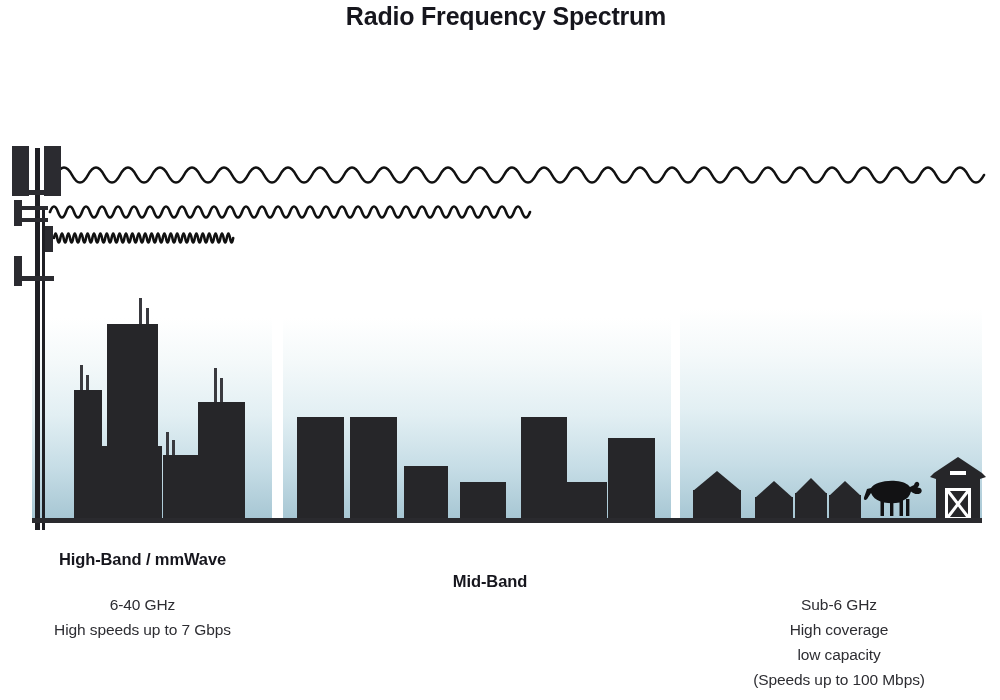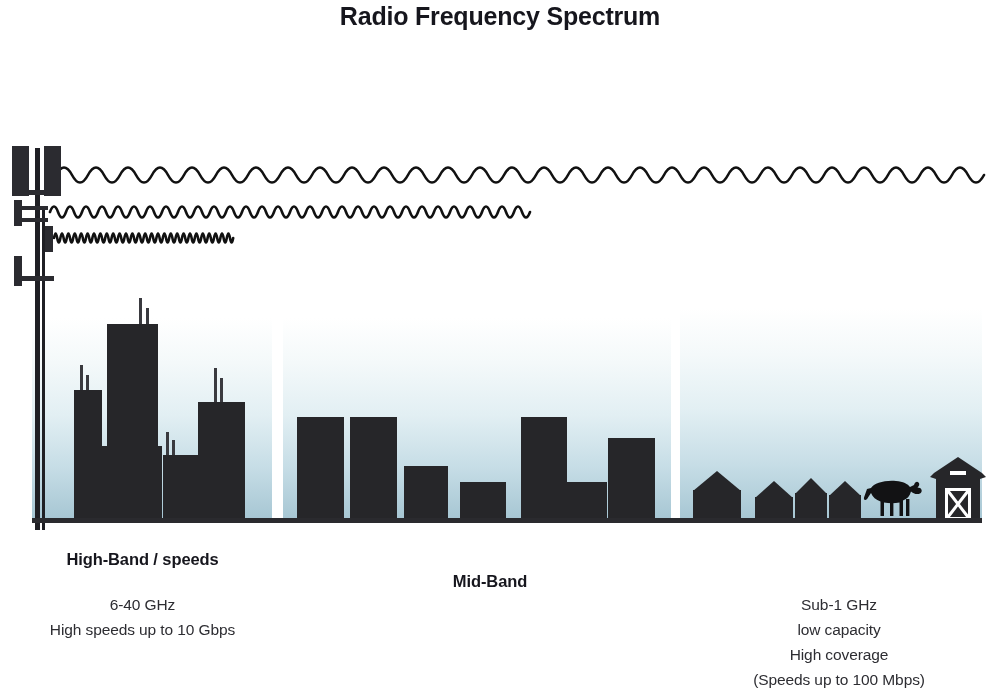--- a/index.html
+++ b/index.html
@@ -5,21 +5,21 @@
   html,body{margin:0;padding:0;}
   body{
     width:1000px;height:700px;background:#ffffff;
     font-family:"Liberation Sans", sans-serif;
     color:#1d1d22;overflow:hidden;position:relative;
   }
   #stage{position:absolute;left:0;top:0;width:1000px;height:700px;}
 
   
   .title{
-    position:absolute;left:6px;top:2px;width:988px;
+    position:absolute;left:12px;top:2px;width:988px;
     text-align:center;
     font-size:25px;font-weight:bold;
     letter-spacing:-0.2px;
     color:#16161d;
   }
 
   
   .sky{position:absolute;}
   .sky-inner{
     position:absolute;left:0;top:0;width:100%;height:100%;
@@ -235,28 +235,28 @@
       <rect fill="#ffffff" x="22" y="14" width="16" height="4"></rect>
 
       <rect fill="#ffffff" x="17" y="31" width="26" height="32"></rect>
       <rect fill="#262629" x="20" y="34" width="20" height="26"></rect>
       <path stroke="#ffffff" stroke-width="3" d="M20 34 L40 60 M40 34 L20 60"></path>
     </svg>
   </div>
 
   <div class="ground"></div>
 
-  <div class="col-head" style="left:0px;top:550px;width:285px;">High-Band / speeds</div>
+  <div class="col-head" style="left:0px;top:550px;width:285px;">High-Band / mmWave</div>
   <div class="col-desc" style="left:0px;top:592px;width:285px;">
     <div>6-40 GHz</div>
-    <div>High speeds up to 10 Gbps</div>
+    <div>High speeds up to 7 Gbps</div>
   </div>
 
   <div class="col-head" style="left:345px;top:572px;width:290px;">Mid-Band</div>
 
   <div class="col-desc" style="left:694px;top:592px;width:290px;">
-    <div>Sub-1 GHz</div>
+    <div>Sub-6 GHz</div>
+    <div>High coverage</div>
     <div>low capacity</div>
-    <div>High coverage</div>
     <div>(Speeds up to 100 Mbps)</div>
   </div>
 
 </div>
 
 </body></html>

